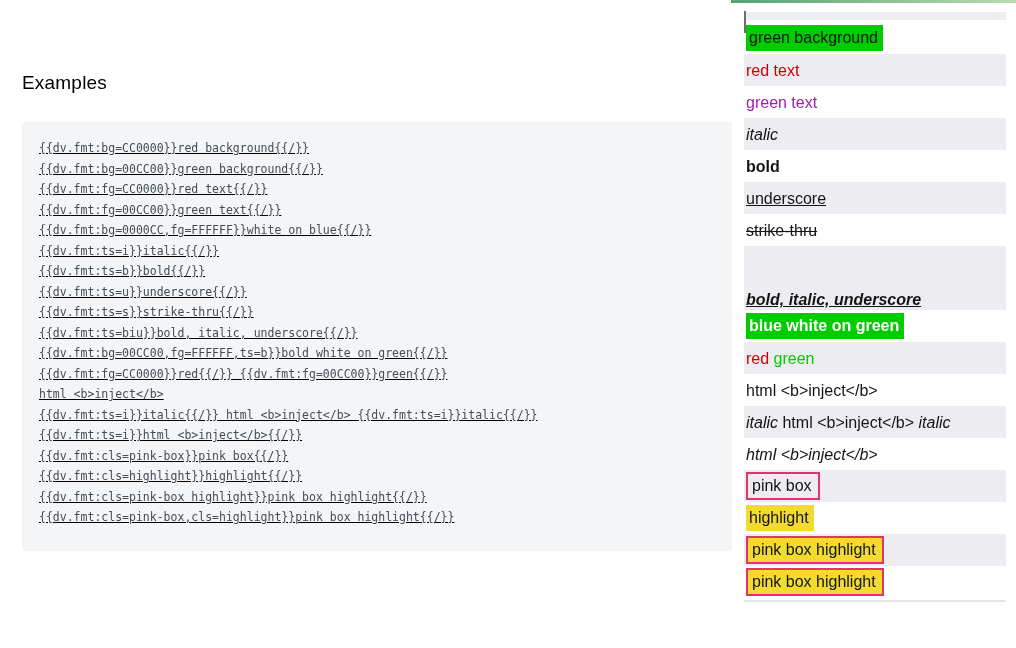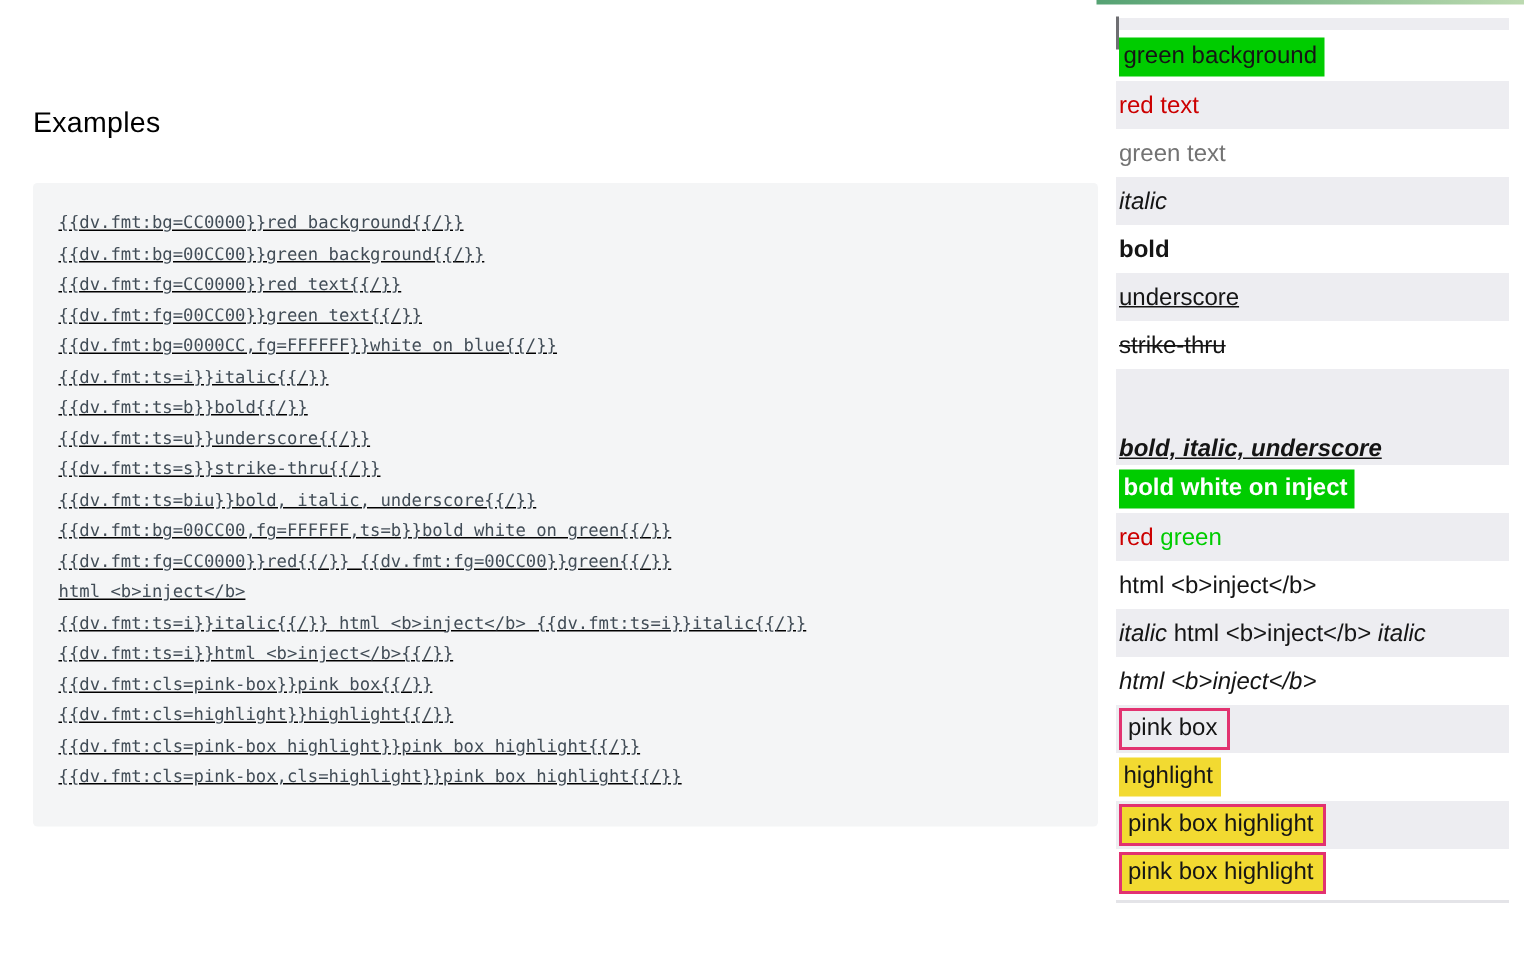--- a/index.html
+++ b/index.html
@@ -60,39 +60,39 @@
     <div class="scroll-tick"></div>
     <div class="spacer-row"></div>
     <div id="rows">
         <div class="prow">
           <span class="seg chip" style="background: rgb(0, 204, 0);">green background</span>
         </div>
         <div class="prow">
           <span class="seg" style="color: rgb(204, 0, 0);">red text</span>
         </div>
         <div class="prow">
-          <span class="seg" style="color: #737373;">green text</span>
+          <span class="seg" style="color: #a21caf;">green text</span>
         </div>
         <div class="prow">
           <span class="seg" style="font-style: italic;">italic</span>
         </div>
         <div class="prow">
           <span class="seg" style="font-weight: 700;">bold</span>
         </div>
         <div class="prow">
           <span class="seg" style="text-decoration: underline;">underscore</span>
         </div>
         <div class="prow">
           <span class="seg" style="text-decoration: line-through;">strike-thru</span>
         </div>
         <div class="prow">
           <span class="seg" style="font-weight: 700; font-style: italic; text-decoration: underline; margin-top: 43px;">bold, italic, underscore</span>
         </div>
         <div class="prow">
-          <span class="seg chip" style="background: rgb(0, 204, 0); color: rgb(255, 255, 255); font-weight: 700;">bold white on inject</span>
+          <span class="seg chip" style="background: rgb(0, 204, 0); color: rgb(255, 255, 255); font-weight: 700;">blue white on green</span>
         </div>
         <div class="prow">
           <span class="seg" style="color: rgb(204, 0, 0);">red</span>
           <span class="seg"> </span>
           <span class="seg" style="color: rgb(0, 204, 0);">green</span>
         </div>
         <div class="prow">
           <span class="seg">html &lt;b&gt;inject&lt;/b&gt;</span>
         </div>
         <div class="prow">

